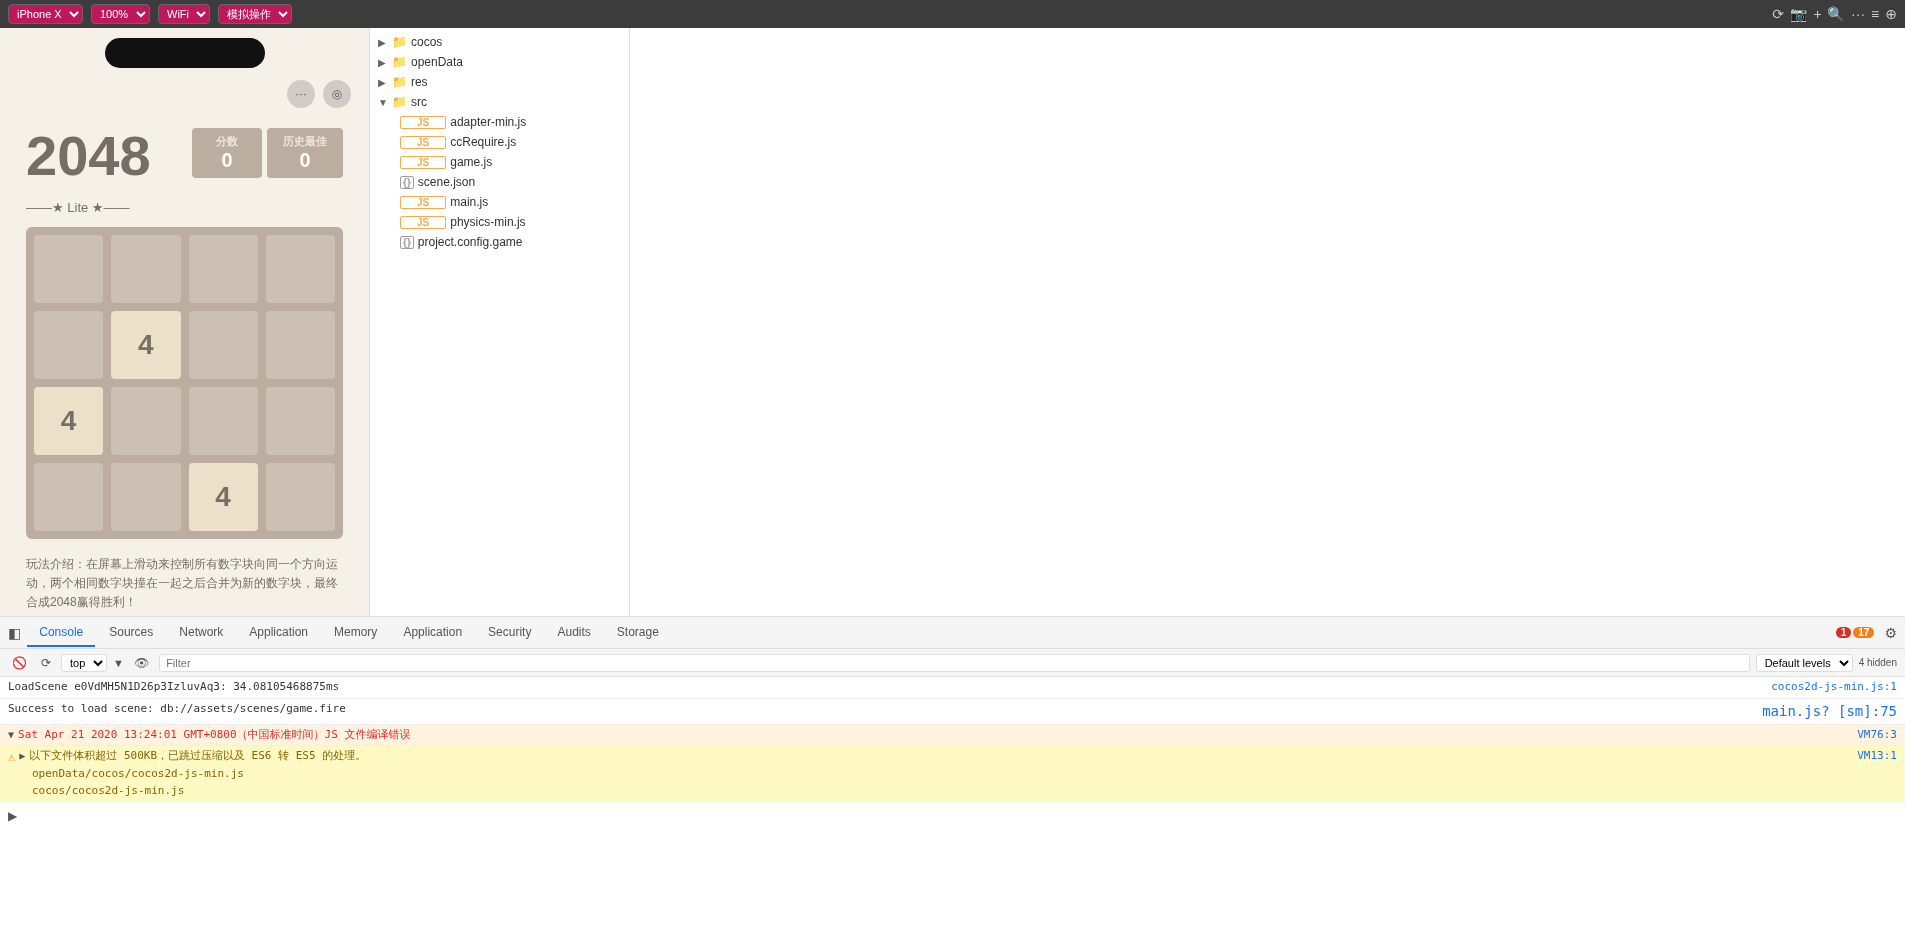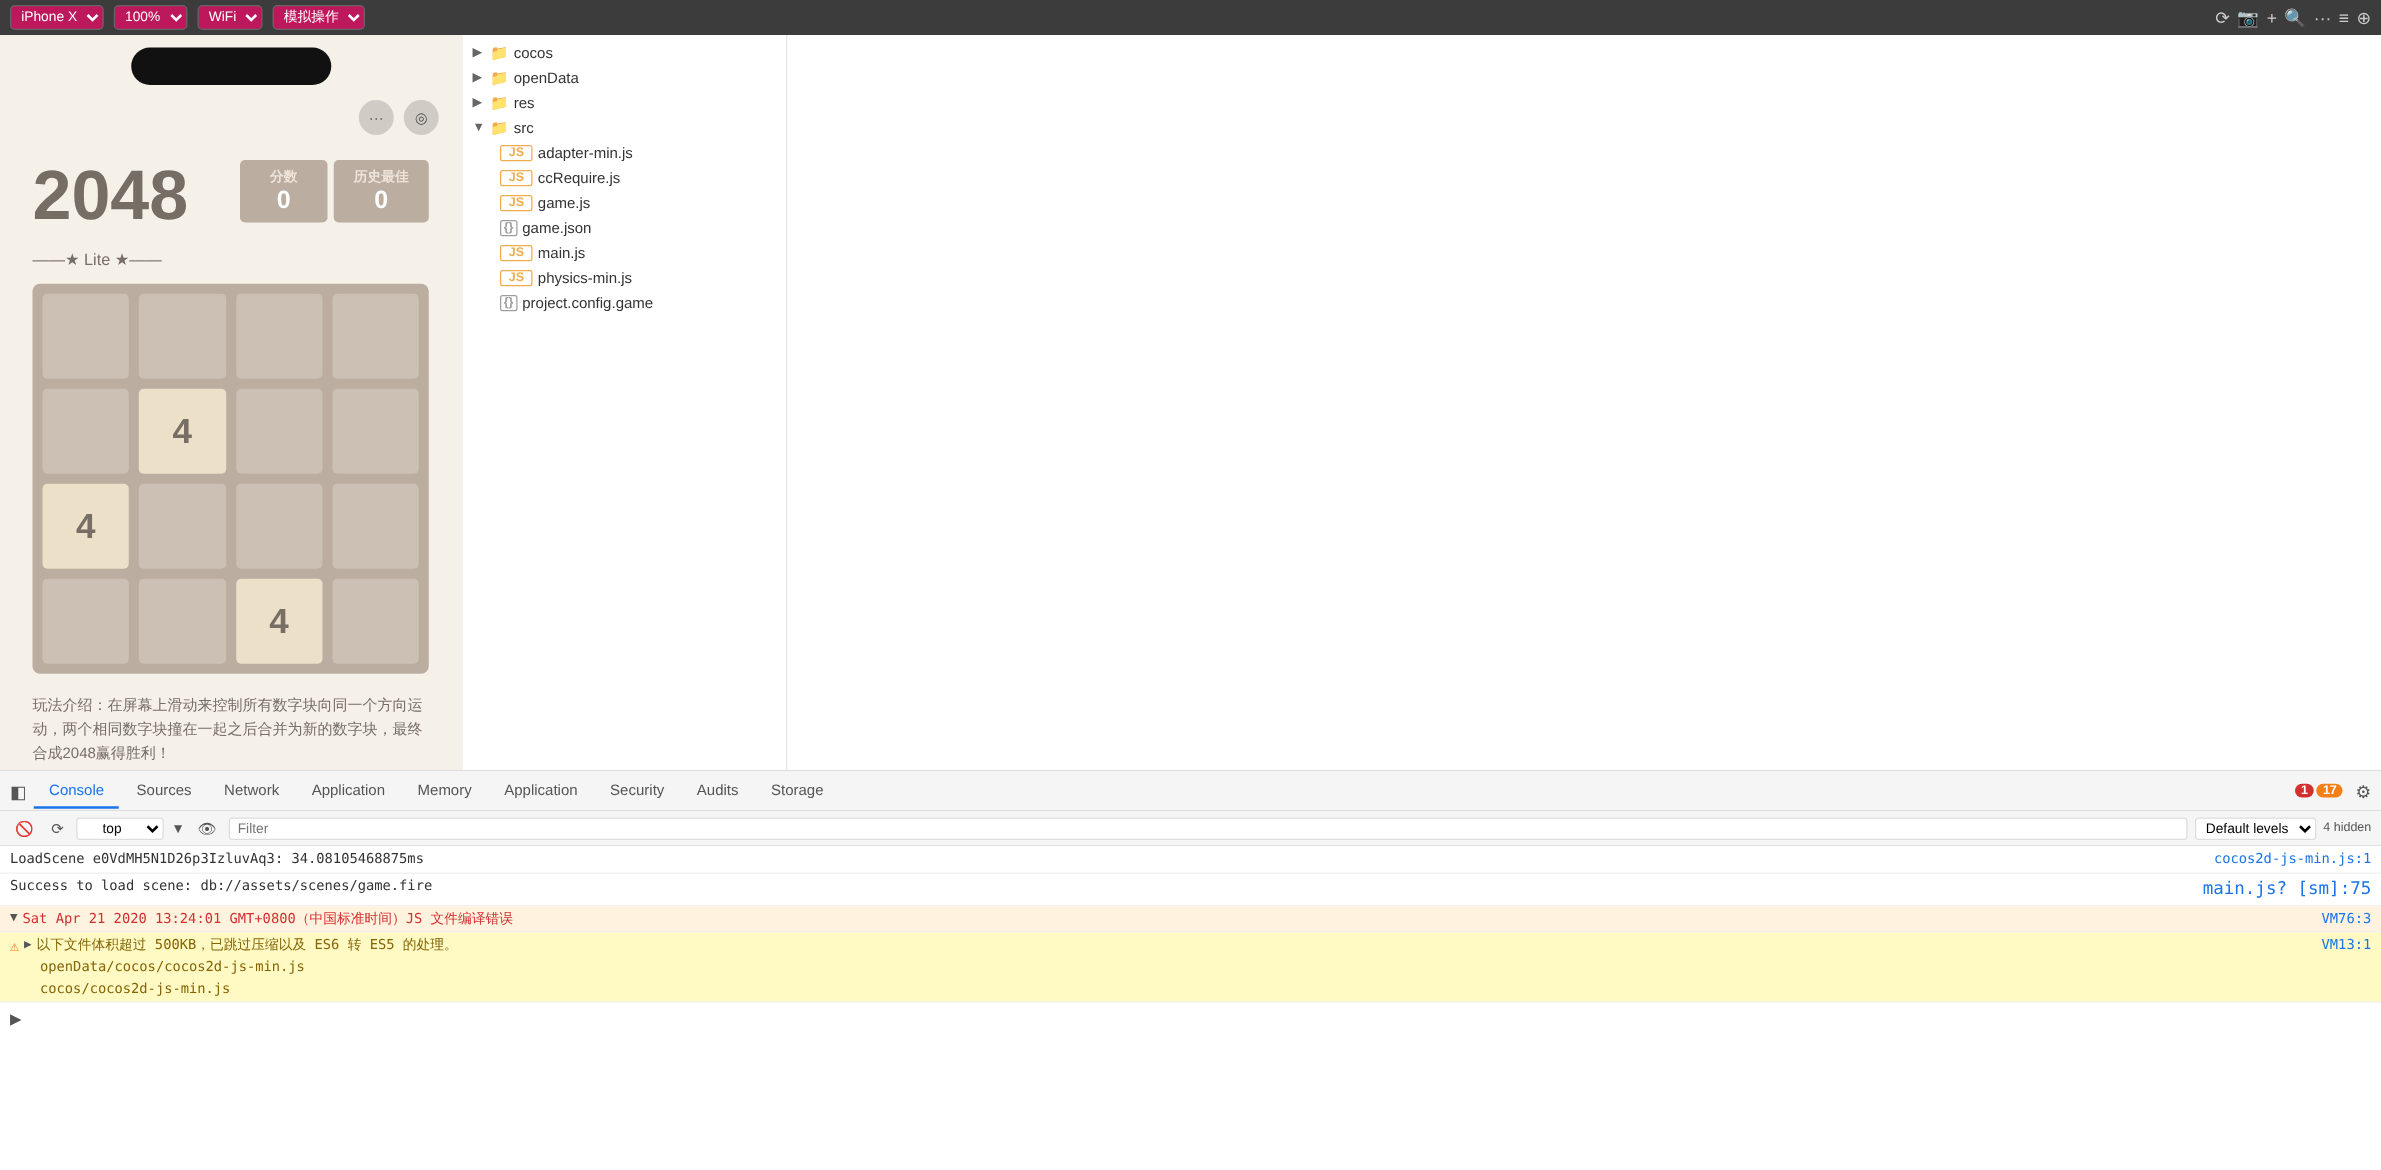--- a/index.html
+++ b/index.html
@@ -63,21 +63,21 @@
 
     
     .file-tree-panel {
       width: 260px; background: #fff; flex-shrink: 0; border-right: 1px solid #e0e0e0; overflow-y: auto; padding: 4px 0;
     }
     .tree-item {
       display: flex; align-items: center; padding: 3px 8px; font-size: 12px; cursor: pointer; gap: 4px; color: #333;
     }
     .tree-arrow { width: 10px; color: #666; font-size: 10px; }
     .folder-icon { color: #90a4ae; font-size: 12px; }
-    .js-icon { color: #f0ad4e; font-size: 10px; font-weight: bold; border: 1px solid #f0ad4e; border-radius: 2px; padding: 0 6px; }
+    .js-icon { color: #f0ad4e; font-size: 10px; font-weight: bold; border: 1px solid #f0ad4e; border-radius: 2px; padding: 0 16px; }
     .json-icon { color: #9e9e9e; font-size: 10px; font-weight: bold; border: 1px solid #9e9e9e; border-radius: 2px; padding: 0 2px; }
     .tree-label { flex: 1; }
     .indent-1 { padding-left: 16px; }
 
     
     .editor-area {
       flex: 1; background: #fff; overflow: hidden;
     }
 
     
@@ -96,21 +96,21 @@
     .console-area {
       flex: 1; overflow-y: auto; background: #fff;
     }
     .console-toolbar {
       display: flex; align-items: center; background: #f5f5f5; border-bottom: 1px solid #e0e0e0; padding: 2px 8px; gap: 6px; height: 28px;
     }
     .console-btn {
       background: none; border: none; cursor: pointer; color: #555; font-size: 12px; padding: 2px 4px;
     }
     .context-select {
-      background: #fff; border: 1px solid #ddd; border-radius: 3px; font-size: 11px; padding: 1px 16px; cursor: pointer;
+      background: #fff; border: 1px solid #ddd; border-radius: 3px; font-size: 11px; padding: 1px 4px; cursor: pointer;
     }
     .filter-input {
       flex: 1; border: 1px solid #ddd; border-radius: 3px; font-size: 11px; padding: 2px 6px; outline: none;
     }
     .log-level-select {
       background: #fff; border: 1px solid #ddd; border-radius: 3px; font-size: 11px; padding: 1px 4px; cursor: pointer; margin-left: auto;
     }
     .error-badge {
       display: flex; align-items: center; gap: 2px; margin-left: 4px;
     }
@@ -251,21 +251,21 @@
         <span class="tree-label">ccRequire.js</span>
       </div>
       <div class="tree-item indent-1">
         <span class="tree-arrow"></span>
         <span class="js-icon">JS</span>
         <span class="tree-label">game.js</span>
       </div>
       <div class="tree-item indent-1">
         <span class="tree-arrow"></span>
         <span class="json-icon">{}</span>
-        <span class="tree-label">game.json</span>
+        <span class="tree-label">scene.json</span>
       </div>
       <div class="tree-item indent-1">
         <span class="tree-arrow"></span>
         <span class="js-icon">JS</span>
         <span class="tree-label">main.js</span>
       </div>
       <div class="tree-item indent-1">
         <span class="tree-arrow"></span>
         <span class="js-icon">JS</span>
         <span class="tree-label">physics-min.js</span>

